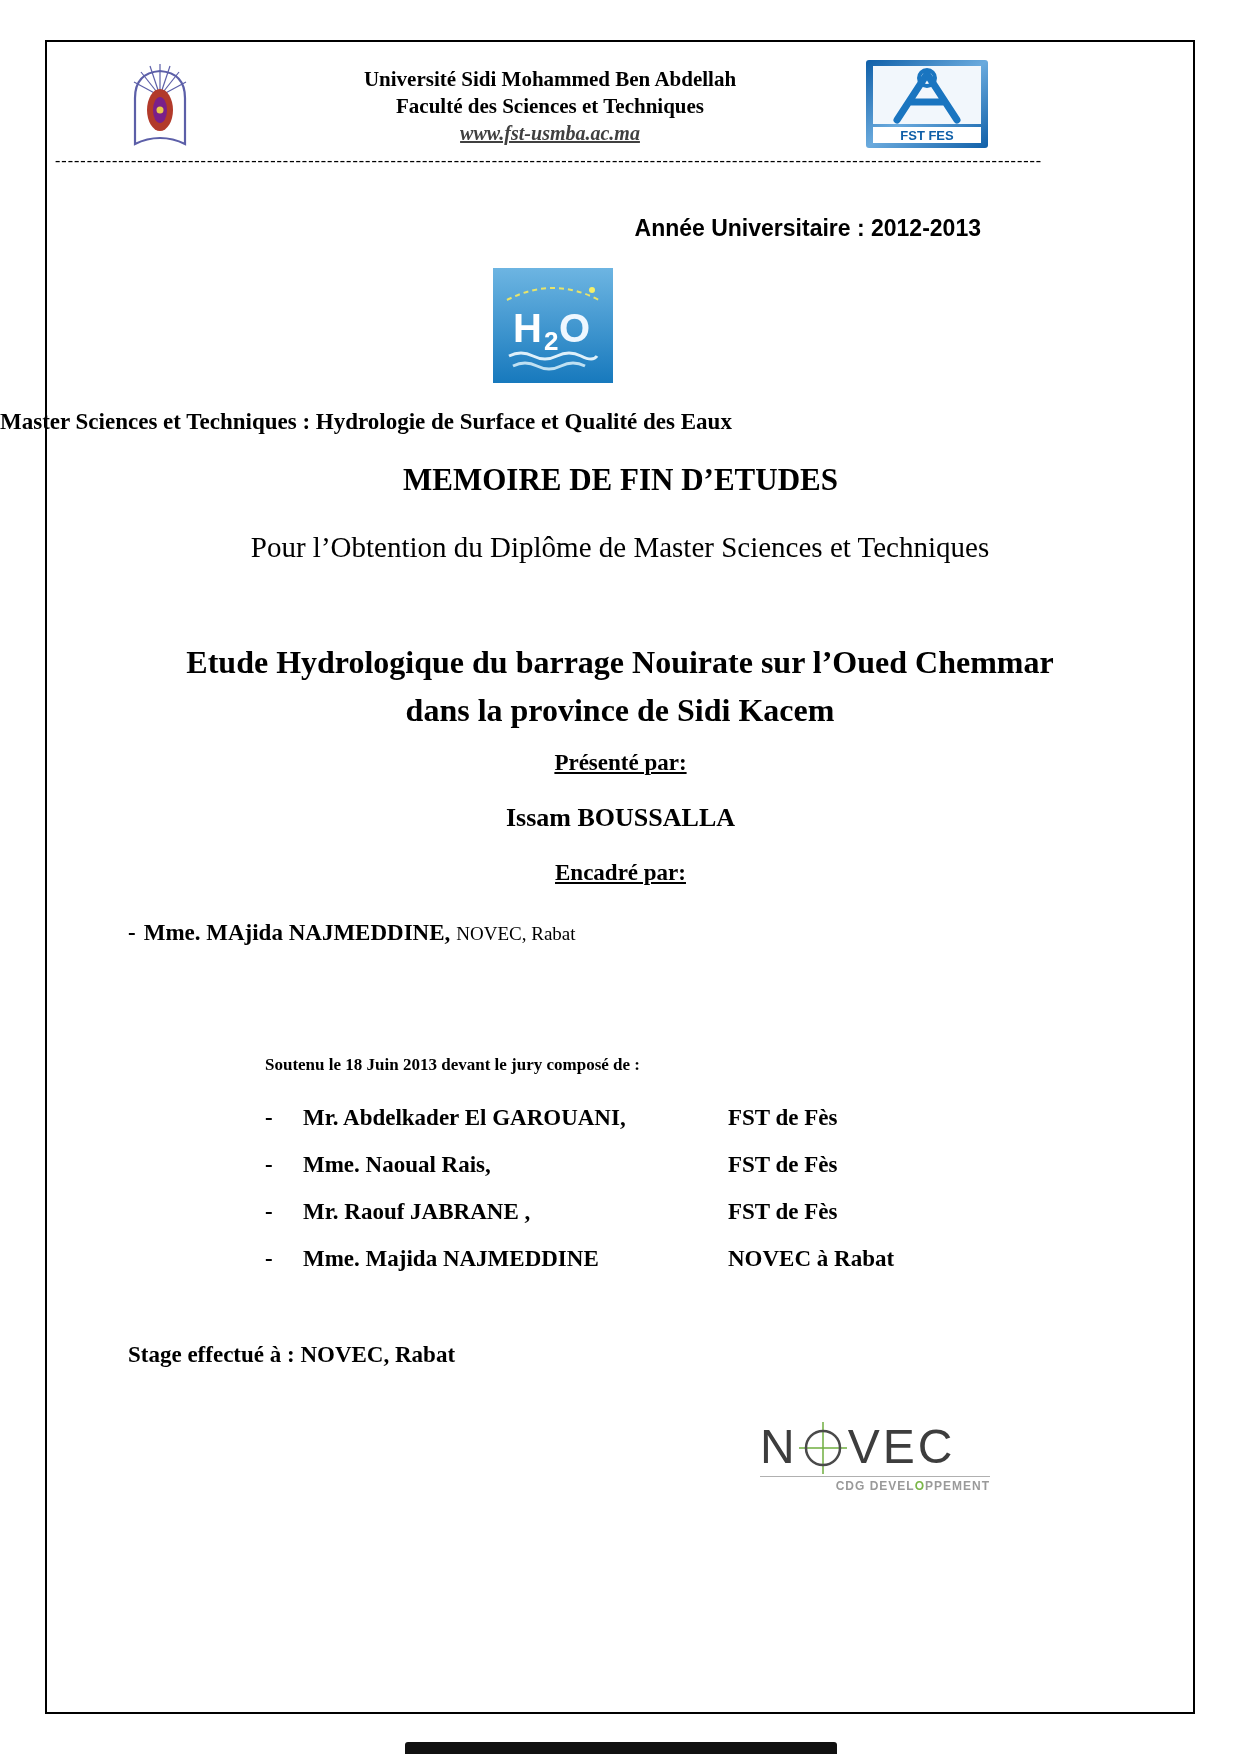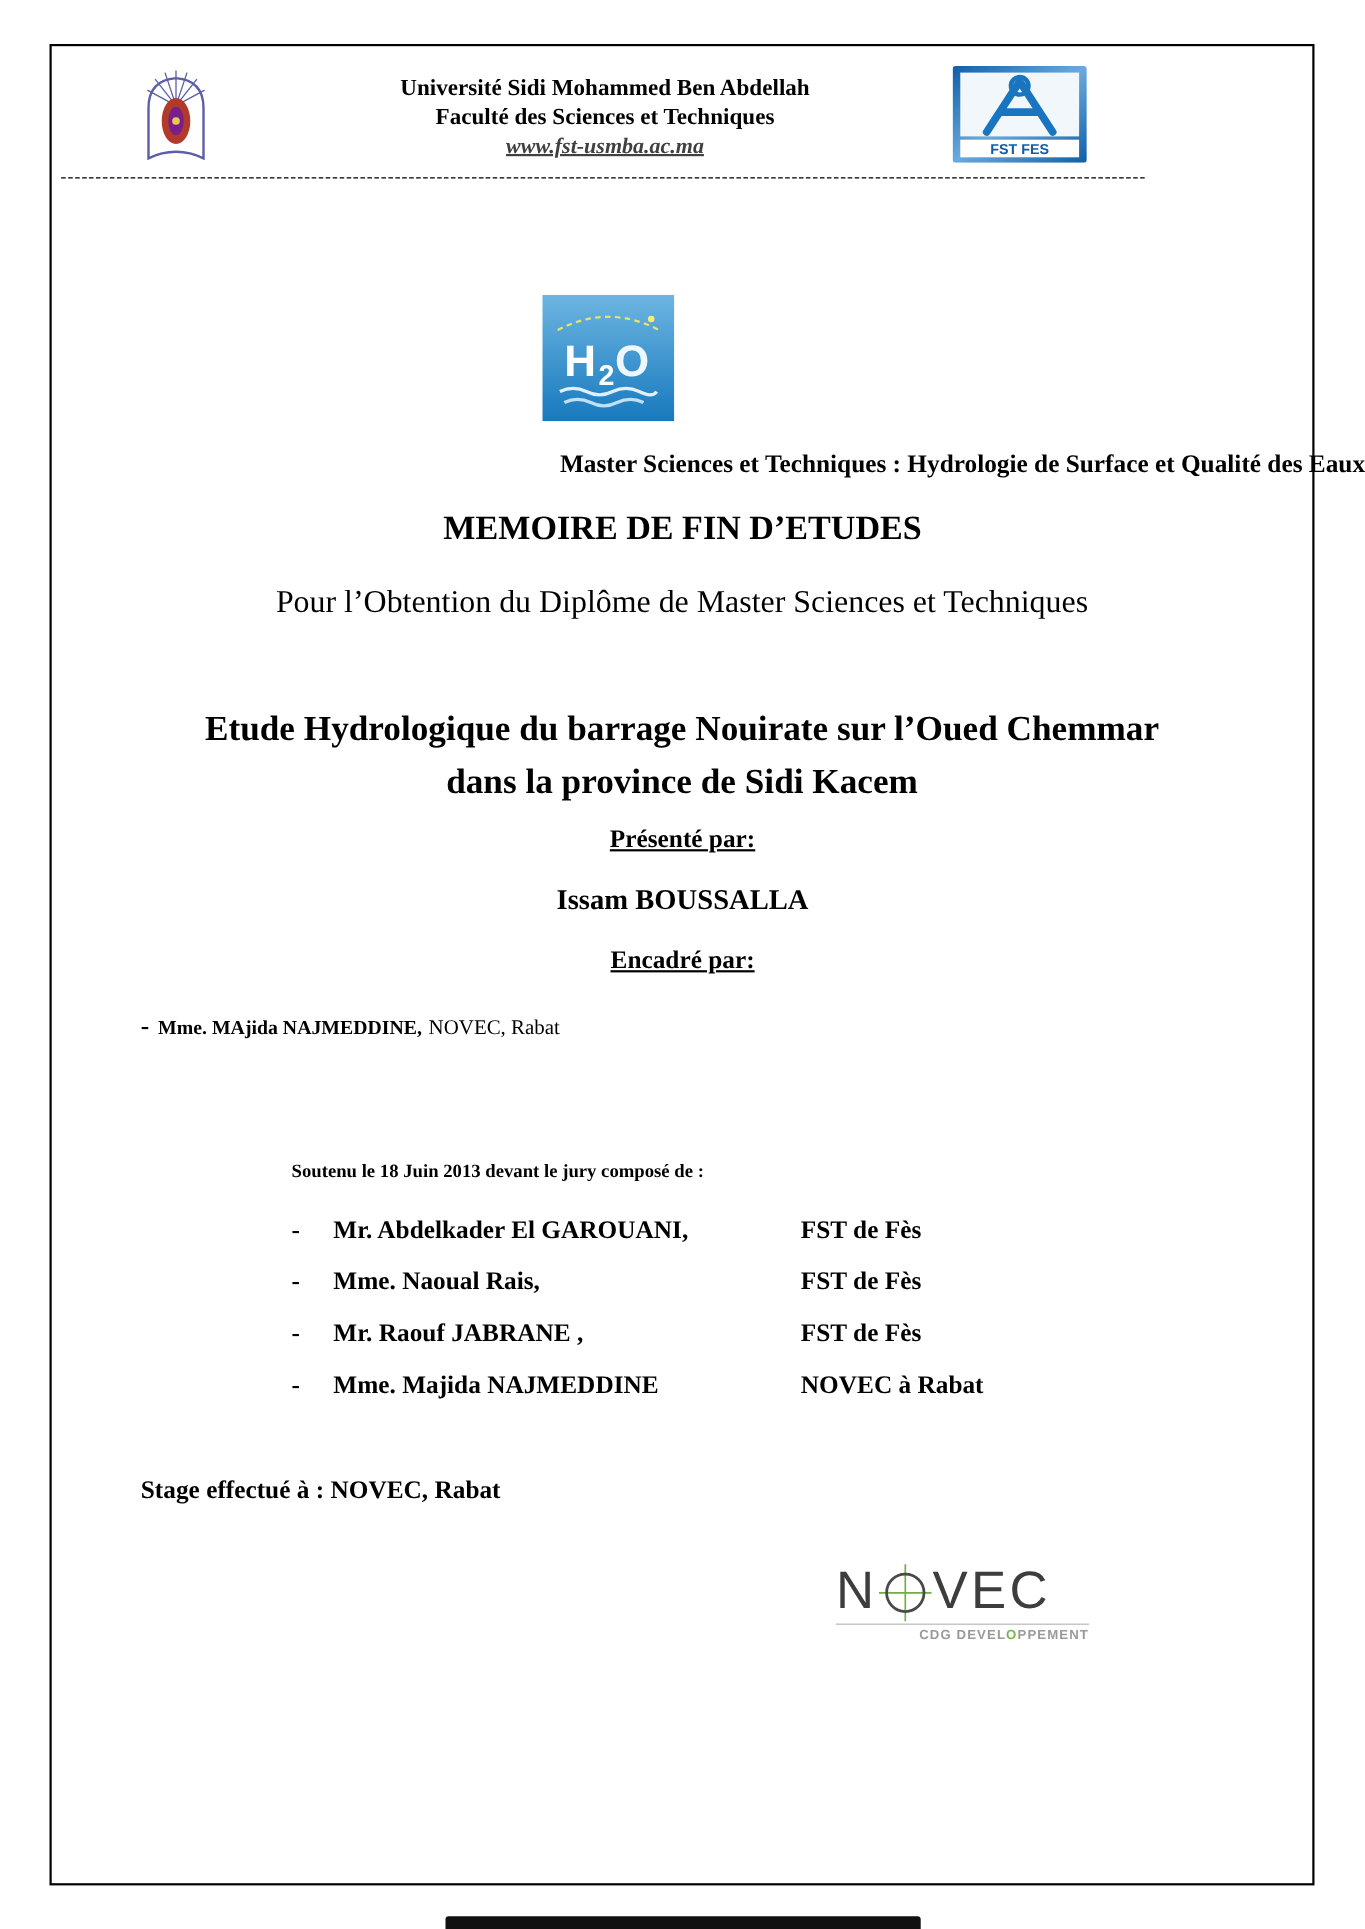--- a/index.html
+++ b/index.html
@@ -43,23 +43,22 @@
   .annee {
     top: 215px; right: 260px;
     font-family: "Liberation Sans", sans-serif;
     font-weight: bold; font-size: 23px;
   }
 
   .h2o-logo { left: 493px; top: 268px; width: 120px; height: 115px; }
 
   .program-line {
     left: 0; top: 409px; width: 1241px;
-    text-align: right; font-weight: bold; font-size: 23px;
+    text-align: left; font-weight: bold; font-size: 23px;
     white-space: nowrap;
-    padding-left: 12px;
   }
   .memoire-title {
     left: 0; top: 462px; width: 1241px;
     text-align: center; font-weight: bold; font-size: 31px;
   }
   .purpose-line {
     left: 250px; top: 525px; width: 740px;
     text-align: center; font-size: 29px; line-height: 45px;
   }
   .thesis-title {
@@ -75,21 +74,21 @@
   .author-name {
     left: 0; top: 803px; width: 1241px; text-align: center;
     font-weight: bold; font-size: 26px;
   }
   .supervised-label { top: 860px; }
 
   .supervisors { left: 128px; top: 916px; }
   .sup-line { line-height: 34px; }
   .sup-dash { font-weight: bold; font-size: 23px; margin-right: 8px; }
   .sup-dash.red { color: #c00000; }
-  .sup-name { font-weight: bold; font-size: 18px; }
+  .sup-name { font-weight: bold; font-size: 23px; }
   .sup-aff { font-weight: normal; font-size: 19px; margin-left: 6px; }
 
   .defense-line { left: 265px; top: 1055px; font-weight: bold; font-size: 17px; }
 
   .jury-list { left: 265px; top: 1105px; }
   .jury-row { display: flex; height: 47px; align-items: flex-start; }
   .jury-dash { width: 38px; font-size: 23px; font-weight: bold; }
   .jury-name { width: 425px; font-weight: bold; font-size: 23px; }
   .jury-aff { font-weight: bold; font-size: 23px; }
 
@@ -163,20 +162,21 @@
       <rect x="7" y="6" width="108" height="58" fill="#f2f7fc"></rect>
       <circle cx="61" cy="18" r="8" fill="none" stroke="#1a75c0" stroke-width="4"></circle>
       <path d="M61,14 L31,60 M61,14 L91,60 M44,42 L78,42" stroke="#1a75c0" stroke-width="7" fill="none" stroke-linecap="round"></path>
       <rect x="7" y="67" width="108" height="16" fill="#ffffff"></rect>
       <text x="61" y="80" text-anchor="middle" font-family="Liberation Sans, sans-serif" font-size="13" font-weight="bold" fill="#0f5fa8">FST FES</text>
     </svg>
   </div>
 
   <div class="abs divider">------------------------------------------------------------------------------------------------------------------------------------------------------------</div>
 
+  <div class="abs annee">Année Universitaire : 2012-2013</div>
 
   <div class="abs h2o-logo">
     <svg viewBox="0 0 120 115" width="120" height="115">
       <defs>
         <linearGradient id="h2og" x1="0" y1="0" x2="0" y2="1">
           <stop offset="0" stop-color="#6db5e2"></stop>
           <stop offset="1" stop-color="#1779bd"></stop>
         </linearGradient>
       </defs>
       <rect width="120" height="115" fill="url(#h2og)"></rect>

